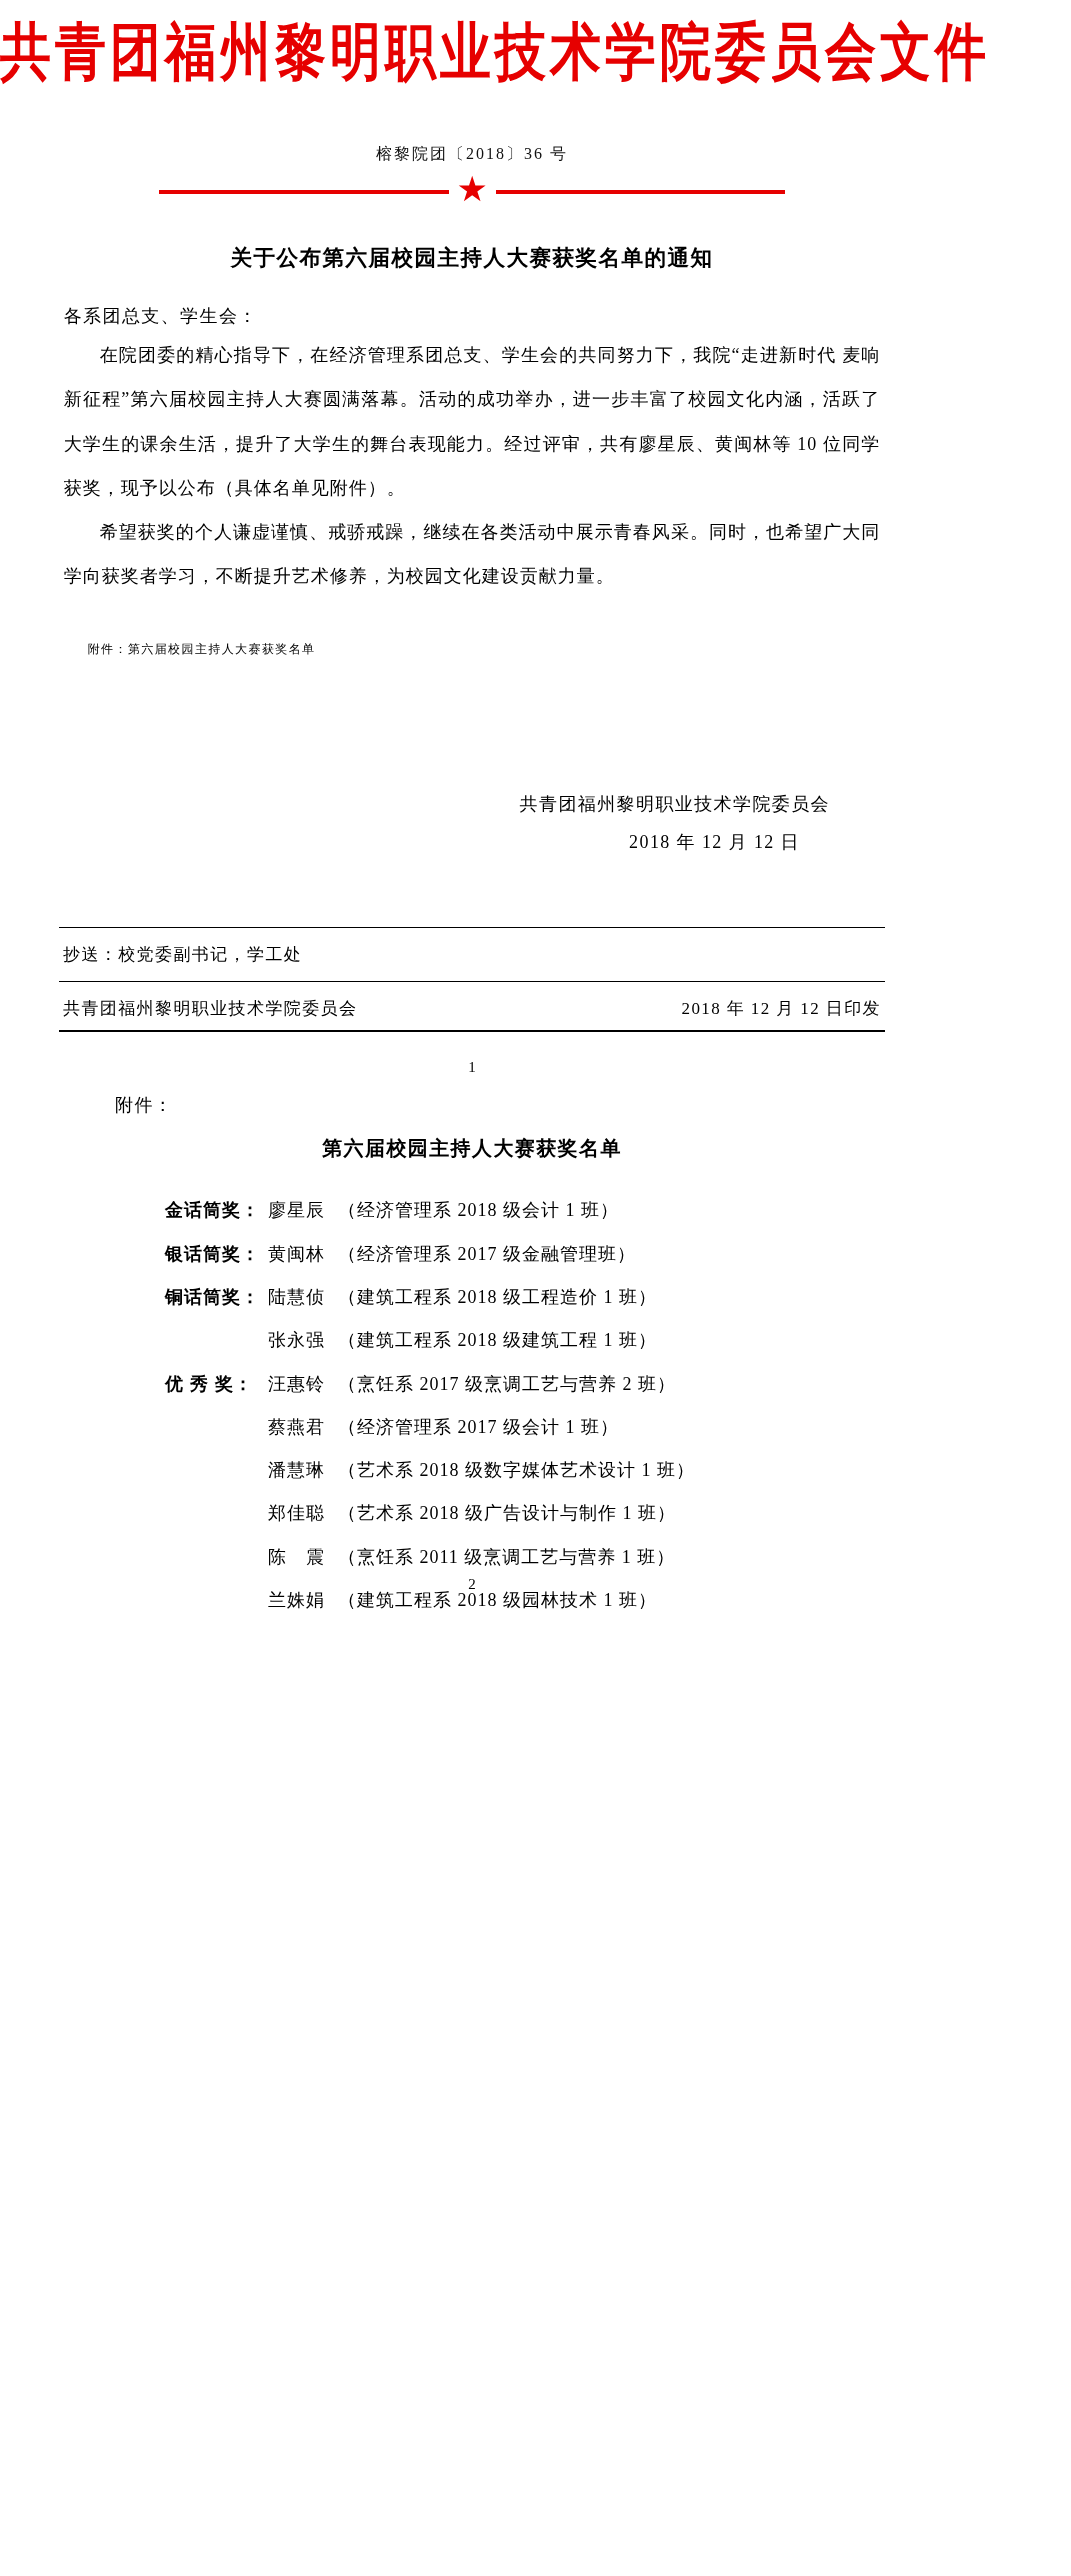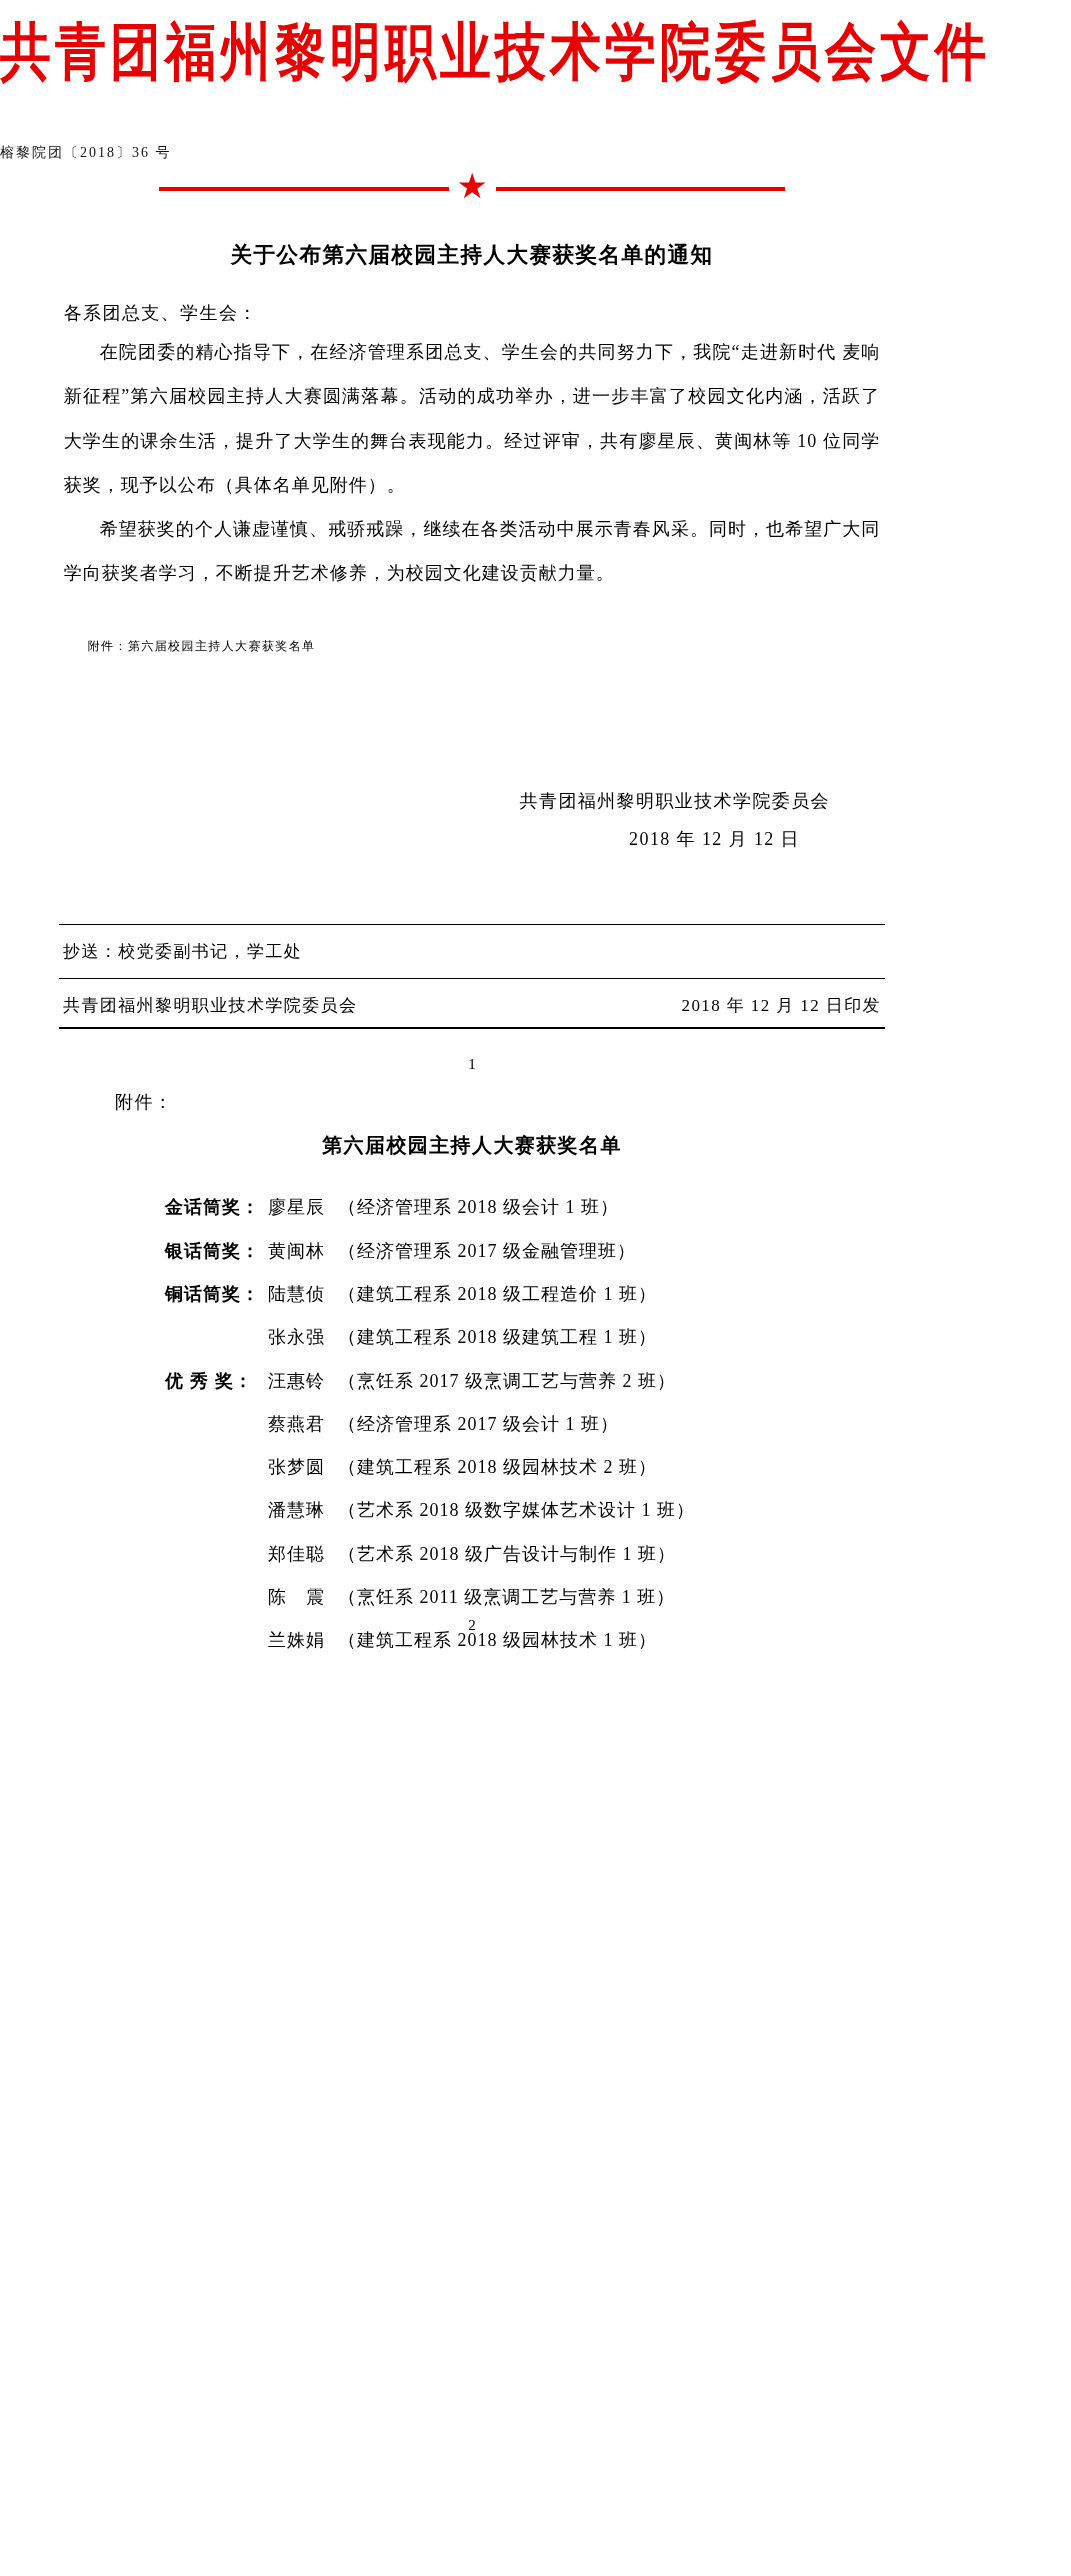--- a/index.html
+++ b/index.html
@@ -32,21 +32,22 @@
     letter-spacing: 4px;
     line-height: 1.18;
     white-space: nowrap;
     transform: scaleY(1.22);
     transform-origin: center top;
     margin: 0 auto;
     padding-bottom: 9.5px;
   }
 
   .docnum {
-    font-size: 14px;
+    text-align: center;
+    font-size: 16px;
     letter-spacing: 2px;
     margin-top: 58px;
     color: #111;
   }
 
   
   .divider {
     margin-top: 13.5px;
     height: 27px;
     position: relative;
@@ -281,25 +282,20 @@
           <span class="award-name">汪惠铃</span>
           <span class="award-detail">（烹饪系 2017 级烹调工艺与营养 2 班）</span>
         </div>
         <div class="award-row">
           <span class="award-label"></span>
           <span class="award-name">蔡燕君</span>
           <span class="award-detail">（经济管理系 2017 级会计 1 班）</span>
         </div>
         <div class="award-row">
           <span class="award-label"></span>
-          <span class="award-name">张梦圆</span>
-          <span class="award-detail">（建筑工程系 2018 级园林技术 2 班）</span>
-        </div>
-        <div class="award-row">
-          <span class="award-label"></span>
           <span class="award-name">潘慧琳</span>
           <span class="award-detail">（艺术系 2018 级数字媒体艺术设计 1 班）</span>
         </div>
         <div class="award-row">
           <span class="award-label"></span>
           <span class="award-name">郑佳聪</span>
           <span class="award-detail">（艺术系 2018 级广告设计与制作 1 班）</span>
         </div>
         <div class="award-row">
           <span class="award-label"></span>

